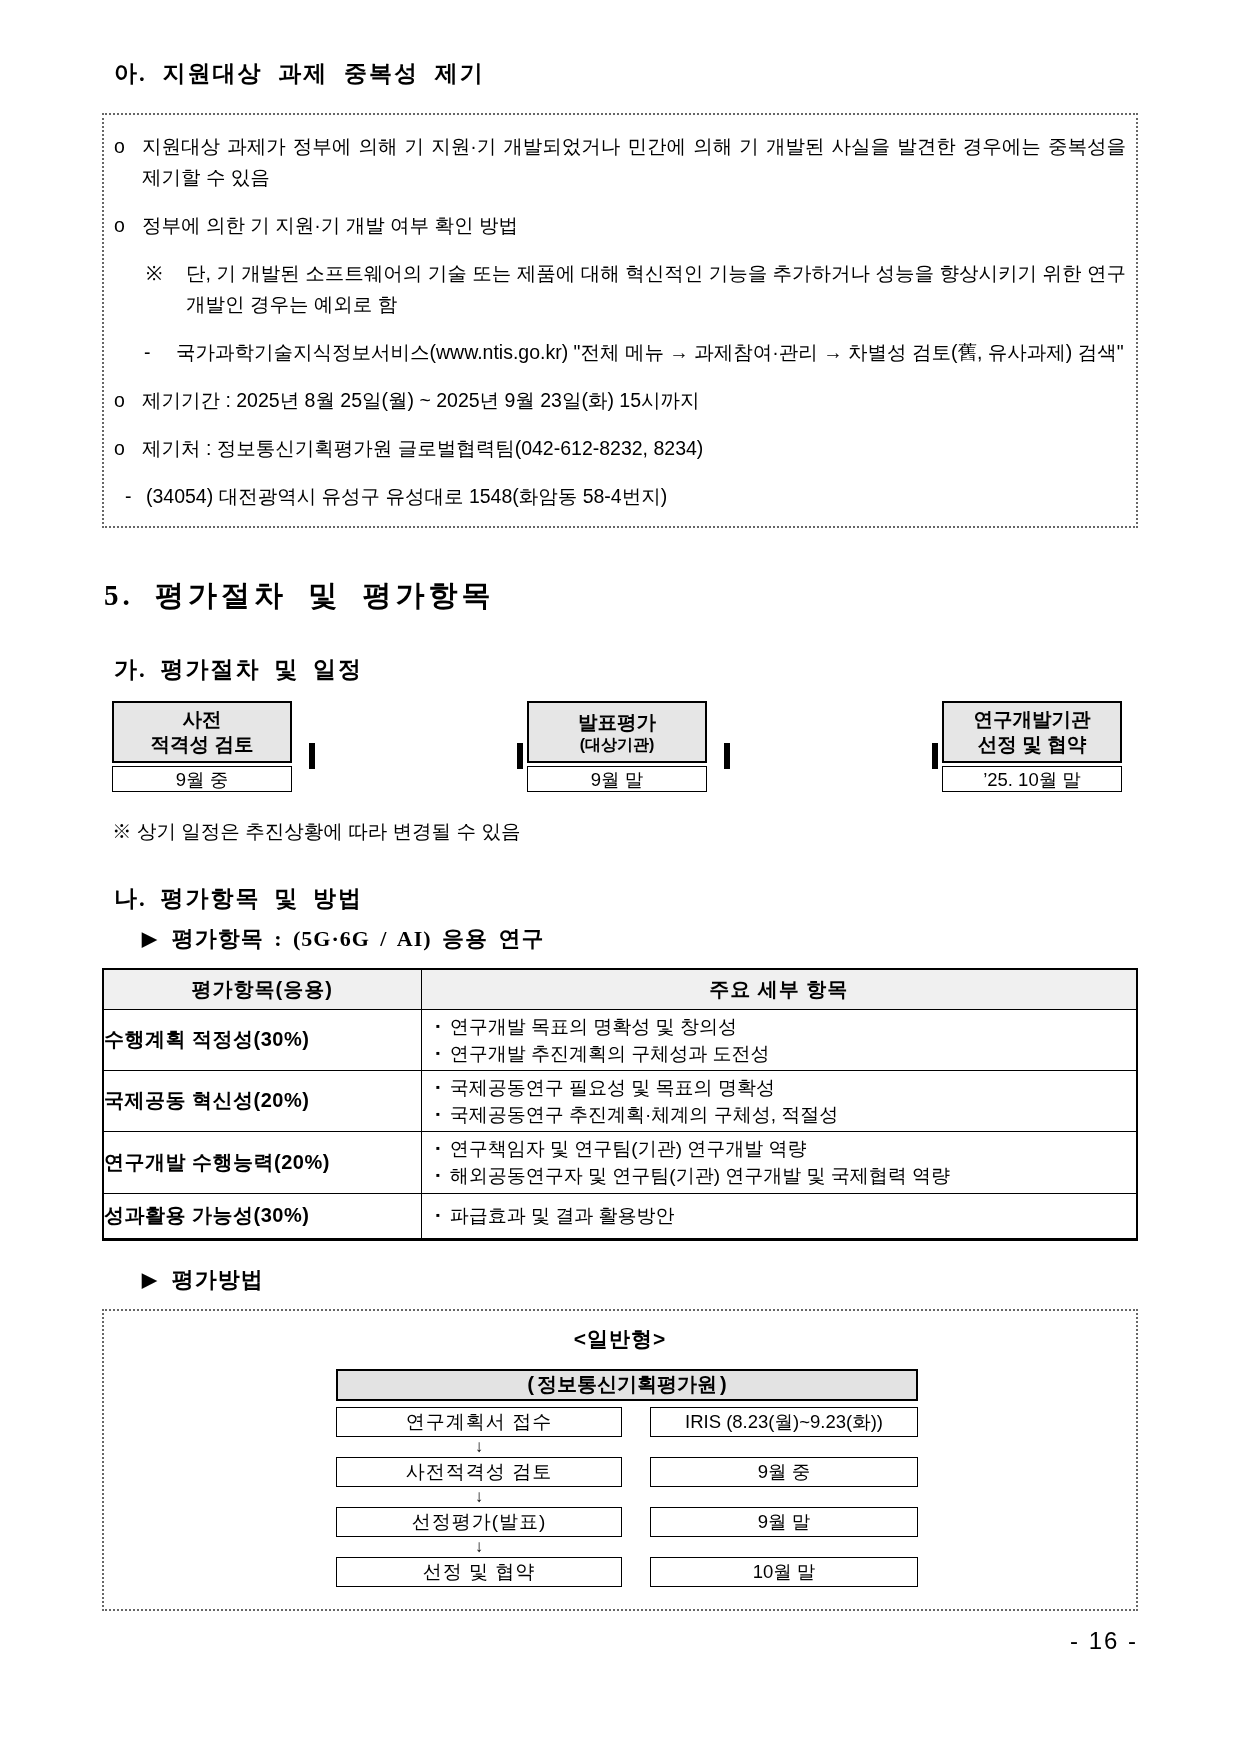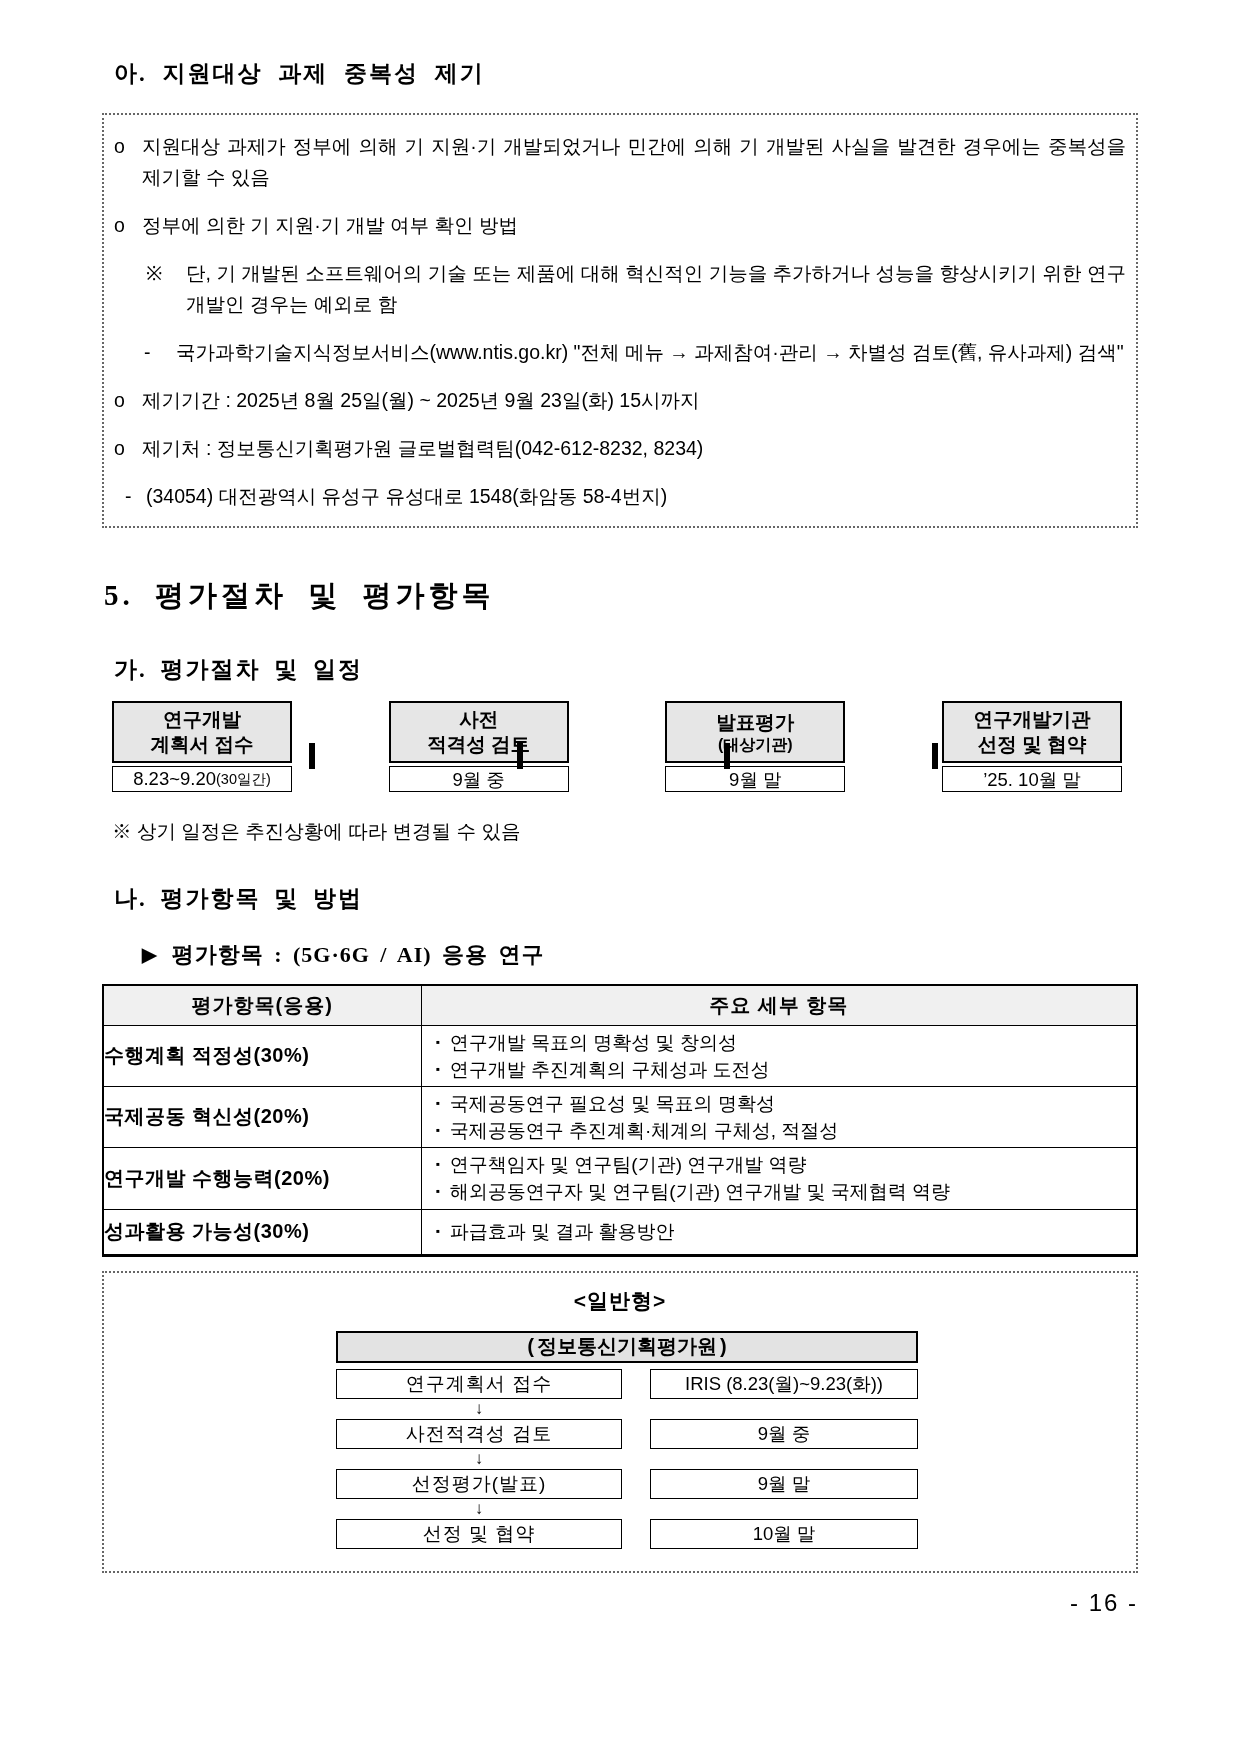--- a/index.html
+++ b/index.html
@@ -4,21 +4,21 @@
 <style>
   * { margin:0; padding:0; box-sizing:border-box; }
   html,body { background:#fff; }
   body { width:1240px; font-family:"Liberation Sans", sans-serif; color:#000; }
   .page { position:relative; width:1240px; height:1753px; padding:58px 102px 0 102px; overflow:hidden; background:#fff; }
 
   
   .h-a { font-family:"Liberation Serif", serif; font-weight:bold; font-size:23px; letter-spacing:2px; word-spacing:8px; margin-left:12px; }
   .h-5 { font-family:"Liberation Serif", serif; font-weight:bold; font-size:29px; letter-spacing:4px; word-spacing:10px; margin-top:48px; margin-left:2px; }
   .h-sub { font-family:"Liberation Serif", serif; font-weight:bold; font-size:23px; letter-spacing:2px; word-spacing:6px; margin-top:38px; margin-left:12px; }
-  .tri-line { margin:26px 0 0 40px; font-family:"Liberation Serif", serif; font-weight:bold; font-size:22px; letter-spacing:1px; word-spacing:4px; }
+  .tri-line { margin:10px 0 0 40px; font-family:"Liberation Serif", serif; font-weight:bold; font-size:22px; letter-spacing:1px; word-spacing:4px; }
   .tri-line.second { margin-top:24px; }
   .tri { font-size:19px; margin-right:14px; display:inline-block; transform:translateY(-1px); }
 
   
   .dotted { border:2px dotted #666; }
   .box1 { margin-top:24px; padding:16px 10px 14px 10px; }
 
   .item { font-size:19.5px; line-height:31px; text-align:justify; margin-bottom:17px; }
   .item:last-child { margin-bottom:0; }
   .marker { display:inline-block; }
@@ -83,30 +83,20 @@
     <p class="item m-dash2"><span class="marker">-</span><span>(34054) 대전광역시 유성구 유성대로 1548(화암동 58-4번지)</span></p>
   </div>
 
   <div class="h-5">5. 평가절차 및 평가항목</div>
 
   <div class="h-sub">가. 평가절차 및 일정</div>
 
   <div class="flow">
     <div class="fcol">
       <div class="fhead">
-          <span>연구개발</span>
-          <span>계획서 접수</span>
-        </div>
-      <div class="fdate">
-          <span>8.23~9.20</span>
-          <span class="tiny">(30일간)</span>
-        </div>
-    </div>
-    <div class="fcol">
-      <div class="fhead">
           <span>사전</span>
           <span>적격성 검토</span>
         </div>
       <div class="fdate">
           <span>9월 중</span>
         </div>
     </div>
     <div class="fcol">
       <div class="fhead">
           <span>발표평가</span>
@@ -187,20 +177,21 @@
       <td class="det">
         <div class="dline">
               <span class="sq">▪</span>
               <span>파급효과 및 결과 활용방안</span>
             </div>
       </td>
     </tr>
   </tbody>
     </table>
 
+  <div class="tri-line second"><span class="tri">▶</span><span>평가방법</span></div>
 
   <div class="dotted box2">
     <div class="gen-title">&lt;일반형&gt;</div>
     <div class="org-box">(정보통신기획평가원)</div>
 
     <div class="mrow">
       <div class="mlabel">연구계획서 접수</div>
       <div class="mdate">IRIS (8.23(월)~9.23(화))</div>
     </div>
     <div class="marrow">↓</div>

